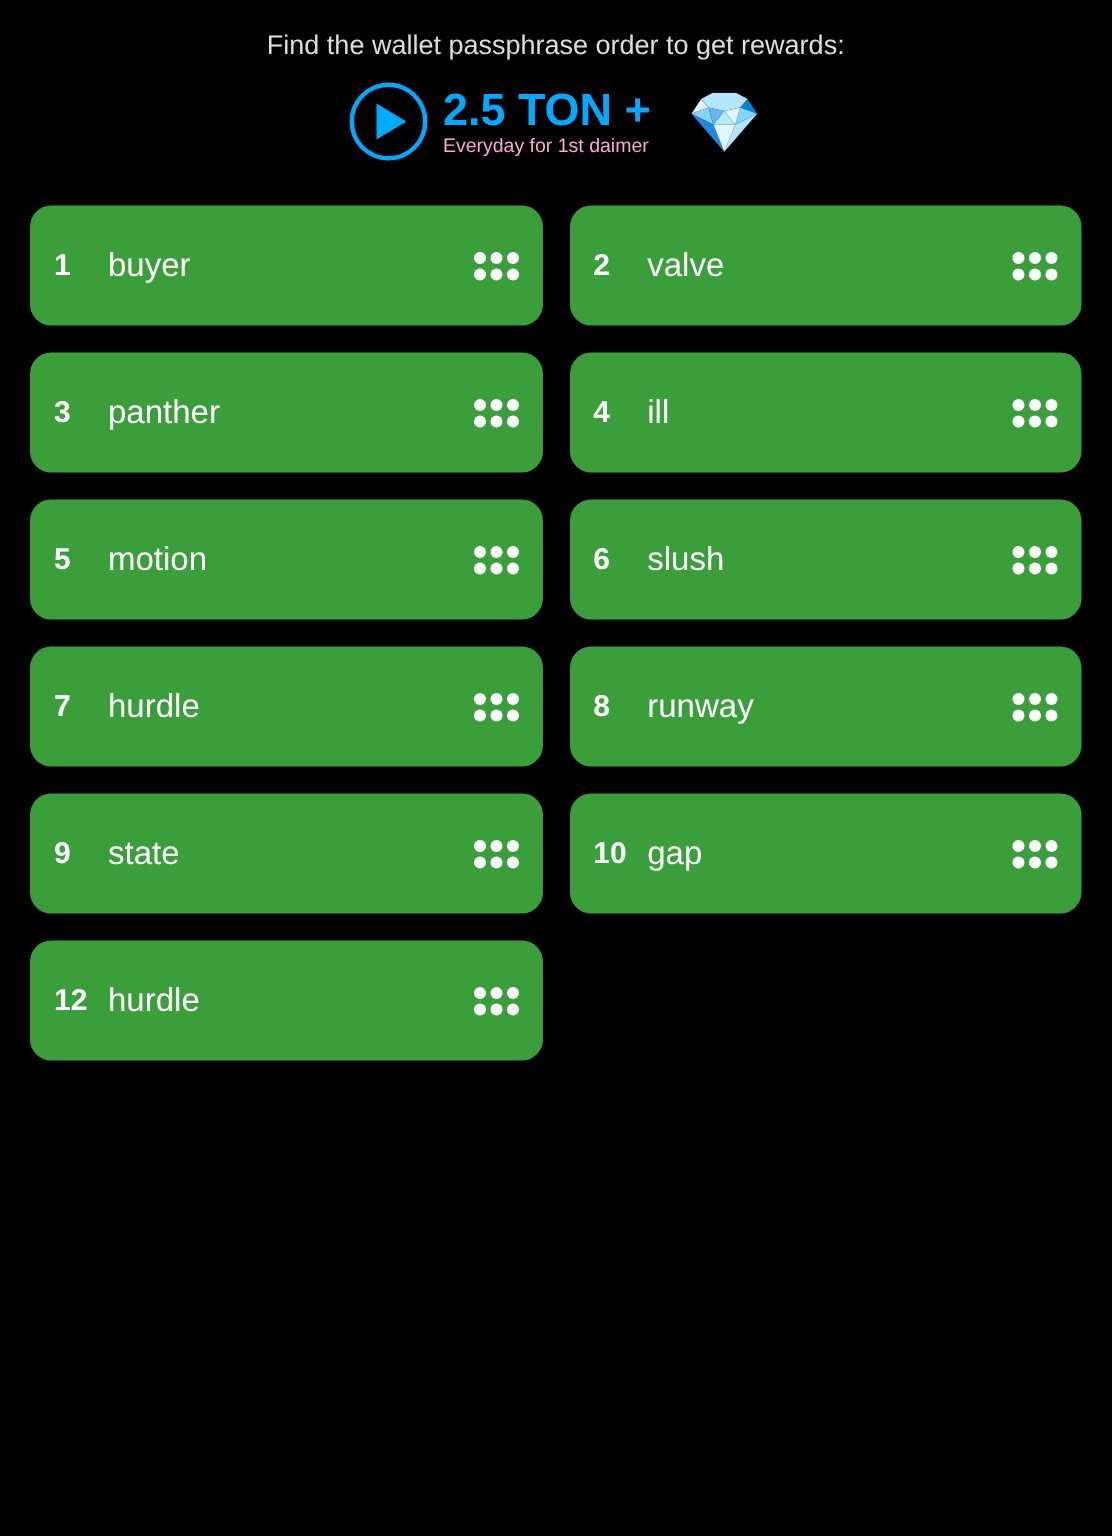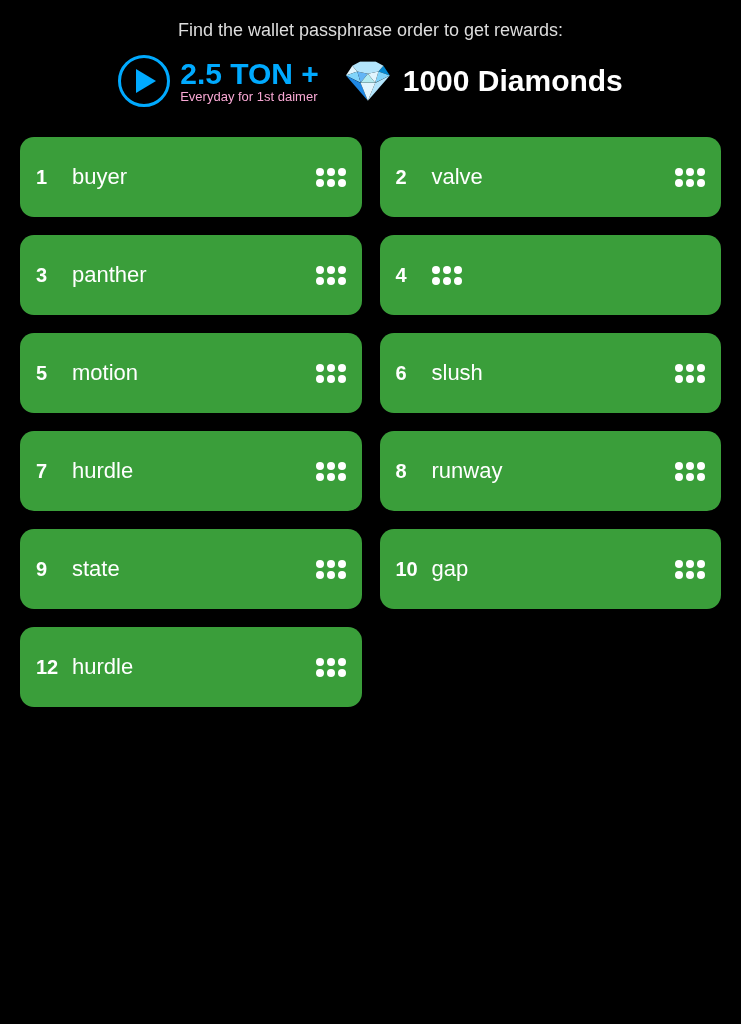--- a/index.html
+++ b/index.html
@@ -148,21 +148,20 @@
       <div class="play-triangle"></div>
     </div>
     <div class="ton-text-block">
       <span class="ton-amount">2.5 TON +</span>
       <span class="ton-subtitle">Everyday for 1st daimer</span>
     </div>
   </div>
 
   <div class="diamond-section">
     <span class="diamond-icon">💎</span>
-    <span class="diamonds-text">1000 Diamonds</span>
   </div>
 </div>
 
 <div class="words-grid" id="words-grid">
 <div class="word-card">
       <span class="word-number">1</span>
       <span class="word-label">buyer</span>
       <div class="drag-icon">
         <div class="drag-dot"></div>
         <div class="drag-dot"></div>
@@ -191,20 +190,21 @@
         <div class="drag-dot"></div>
         <div class="drag-dot"></div>
         <div class="drag-dot"></div>
         <div class="drag-dot"></div>
         <div class="drag-dot"></div>
         <div class="drag-dot"></div>
       </div>
     </div>
     <div class="word-card">
       <span class="word-number">4</span>
+      <span class="word-label">ill</span>
       <div class="drag-icon">
         <div class="drag-dot"></div>
         <div class="drag-dot"></div>
         <div class="drag-dot"></div>
         <div class="drag-dot"></div>
         <div class="drag-dot"></div>
         <div class="drag-dot"></div>
       </div>
     </div>
     <div class="word-card">

